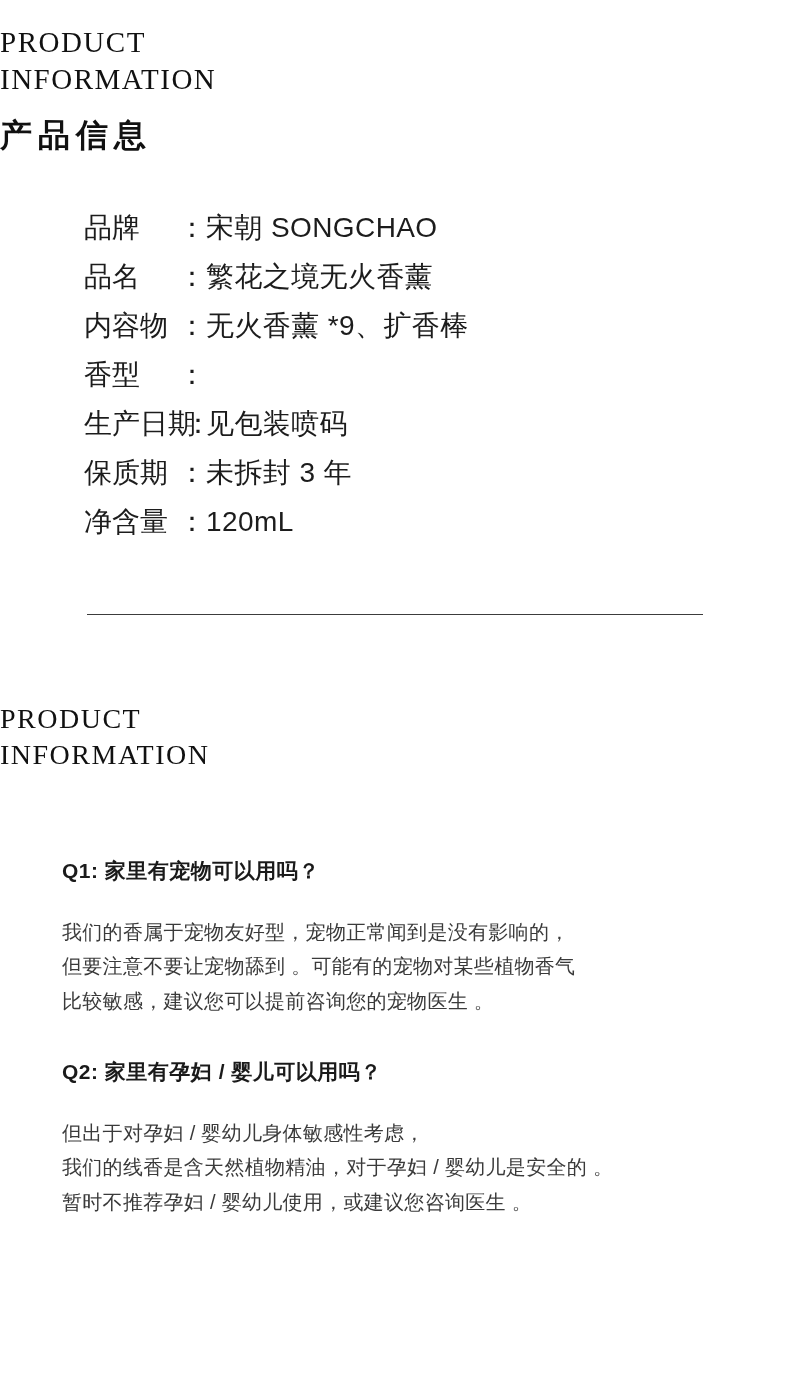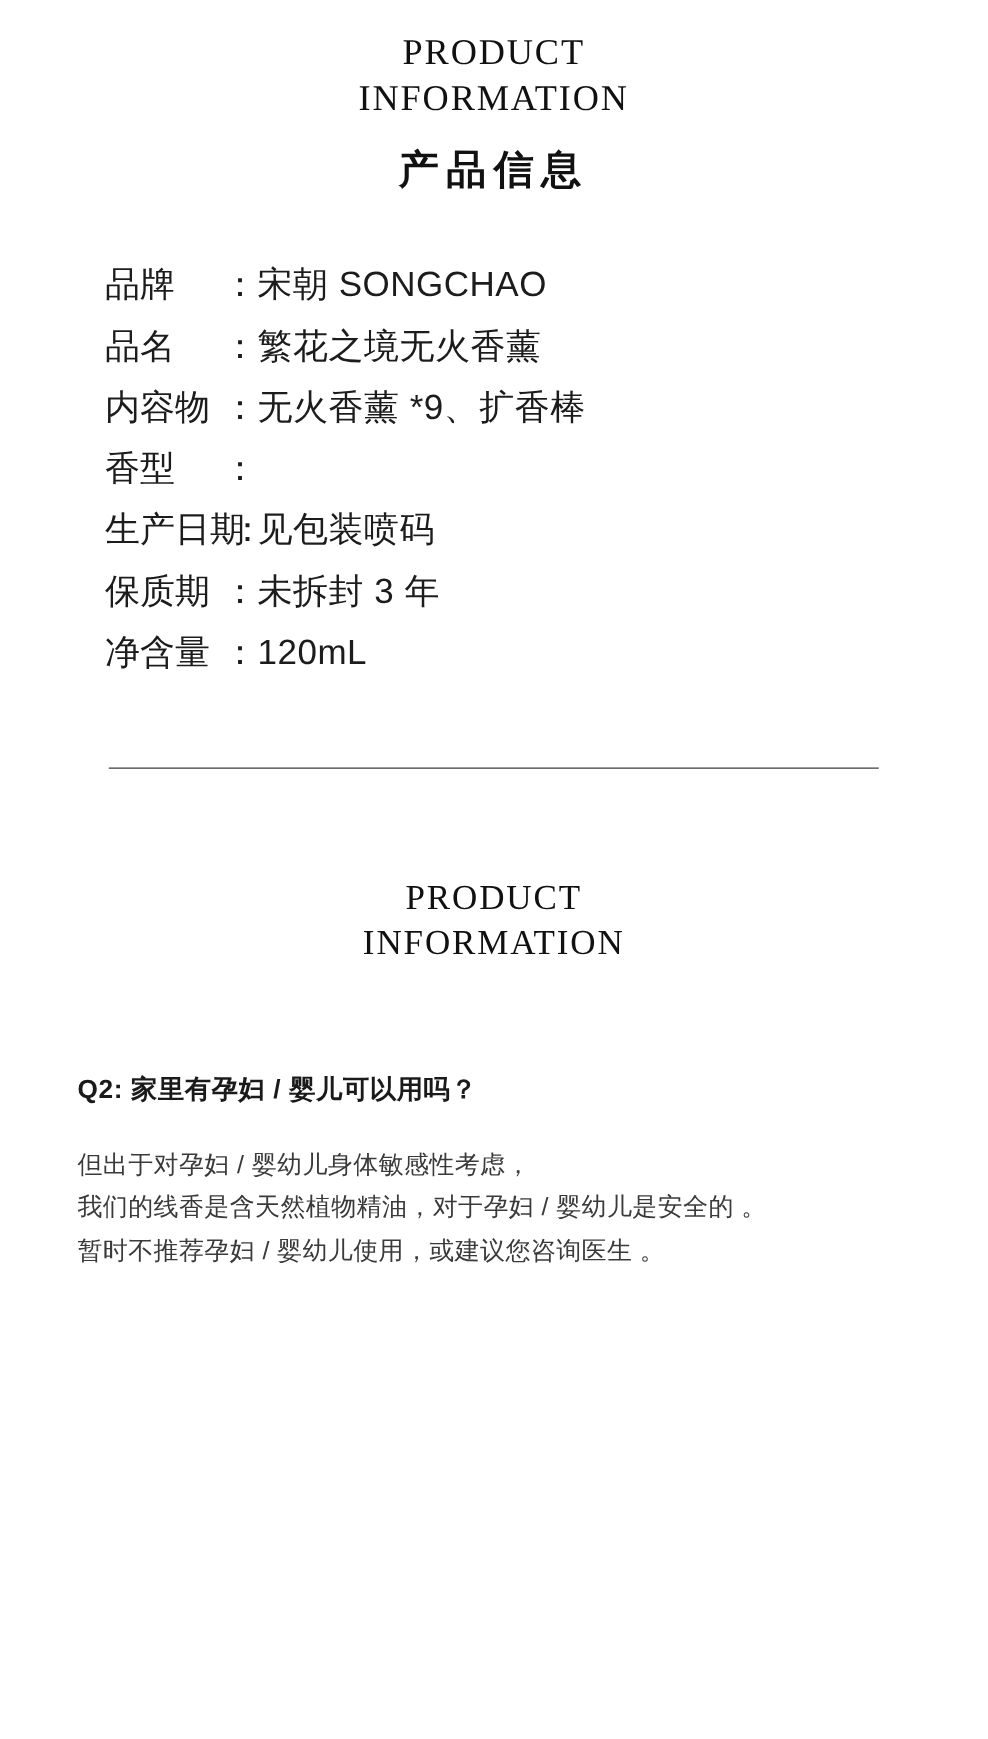--- a/index.html
+++ b/index.html
@@ -16,21 +16,21 @@
   }
   .page {
     position: relative;
     width: 790px;
     height: 1391px;
     overflow: hidden;
   }
 
   
   .section-header {
-    text-align: center;
+    text-align: left;
   }
   .eyebrow {
     font-family: "Liberation Serif", serif;
     font-size: 29px;
     letter-spacing: 1.5px;
     line-height: 1.28;
     color: #111111;
     font-weight: 400;
   }
   .eyebrow .line2 {
@@ -208,20 +208,28 @@
 
   <div class="section-header" id="header-two">
     <div class="eyebrow">
       <span>PRODUCT</span>
       <span class="line2">INFORMATION</span>
     </div>
   </div>
 
   <div class="faq">
 
+    <div class="faq-block">
+      <div class="faq-q">Q1: 家里有宠物可以用吗？</div>
+      <div class="faq-a">
+        <div>我们的香属于宠物友好型，宠物正常闻到是没有影响的，</div>
+        <div>但要注意不要让宠物舔到 。可能有的宠物对某些植物香气</div>
+        <div>比较敏感，建议您可以提前咨询您的宠物医生 。</div>
+      </div>
+    </div>
 
     <div class="faq-block">
       <div class="faq-q">Q2: 家里有孕妇 / 婴儿可以用吗？</div>
       <div class="faq-a">
         <div>但出于对孕妇 / 婴幼儿身体敏感性考虑，</div>
         <div>我们的线香是含天然植物精油，对于孕妇 / 婴幼儿是安全的 。</div>
         <div>暂时不推荐孕妇 / 婴幼儿使用，或建议您咨询医生 。</div>
       </div>
     </div>
 

